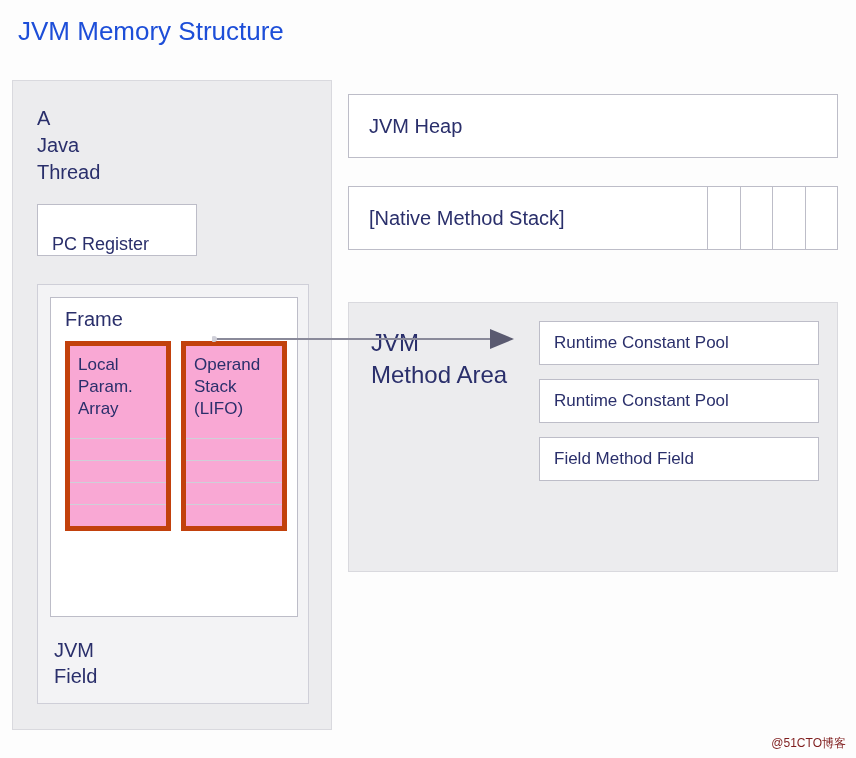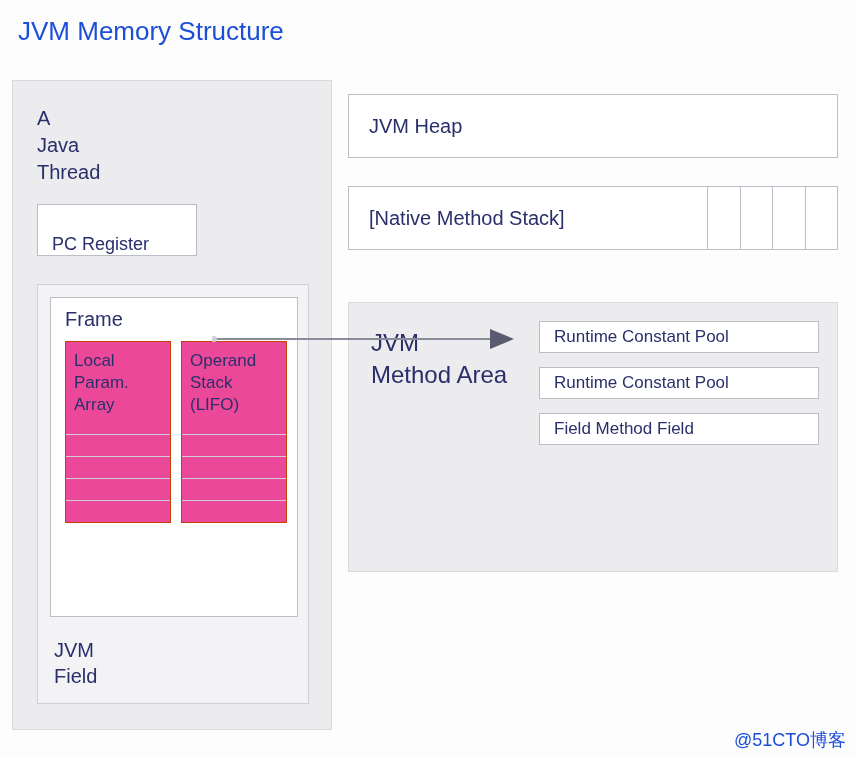--- a/index.html
+++ b/index.html
@@ -65,22 +65,22 @@
     position: relative;
   }
   .frame-label { font-size: 20px; }
   .frame-columns {
     display: flex;
     gap: 10px;
     margin-top: 10px;
   }
   .col {
     width: 108px;
-    border: 1px solid #c2410c;
-    background: #ec4899;
+    border: 5px solid #c2410c;
+    background: #f9a8d4;
   }
   .col-label {
     font-size: 17px;
     line-height: 1.3;
     padding: 8px 8px 14px 8px;
     min-height: 92px;
   }
   .col-slots { }
   .col-slot {
     height: 22px;
@@ -139,21 +139,21 @@
   }
   .method-items {
     float: right;
     width: 280px;
     display: flex;
     flex-direction: column;
     gap: 14px;
     margin-top: -6px;
   }
   .method-item {
-    height: 32px;
+    height: 44px;
     background: #fff;
     border: 1px solid #bdbdc8;
     display: flex;
     align-items: center;
     padding-left: 14px;
     font-size: 17px;
   }
 
   
   .arrow-svg {
@@ -162,22 +162,22 @@
     top: 244px;
     width: 320px;
     height: 30px;
     pointer-events: none;
   }
 
   .watermark {
     position: absolute;
     right: 10px;
     bottom: 6px;
-    font-size: 18px;
-    color: #1d4ed8;
+    font-size: 12px;
+    color: #7f1d1d;
     font-family: sans-serif;
   }
 </style>
 </head>
 <body>
 
 <div class="title">JVM Memory Structure</div>
 
 <div class="canvas">
 

